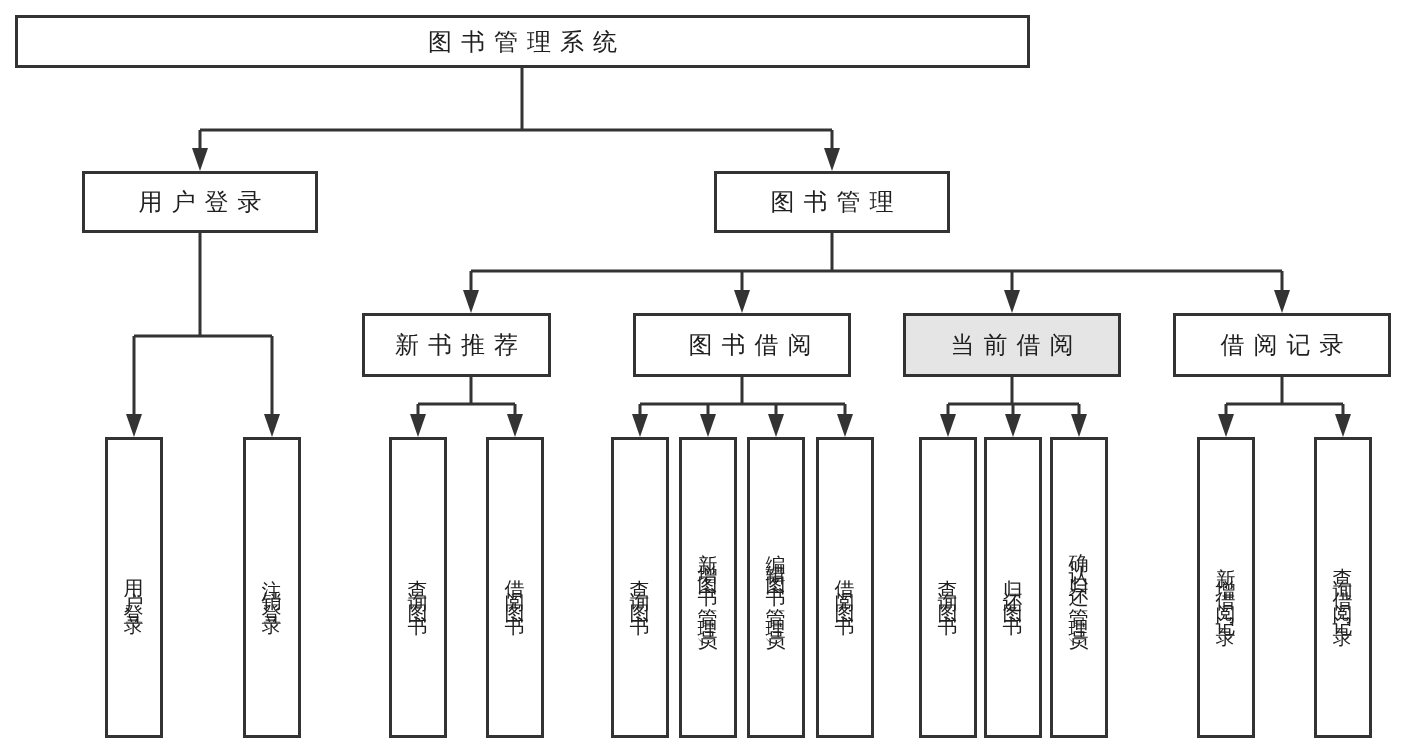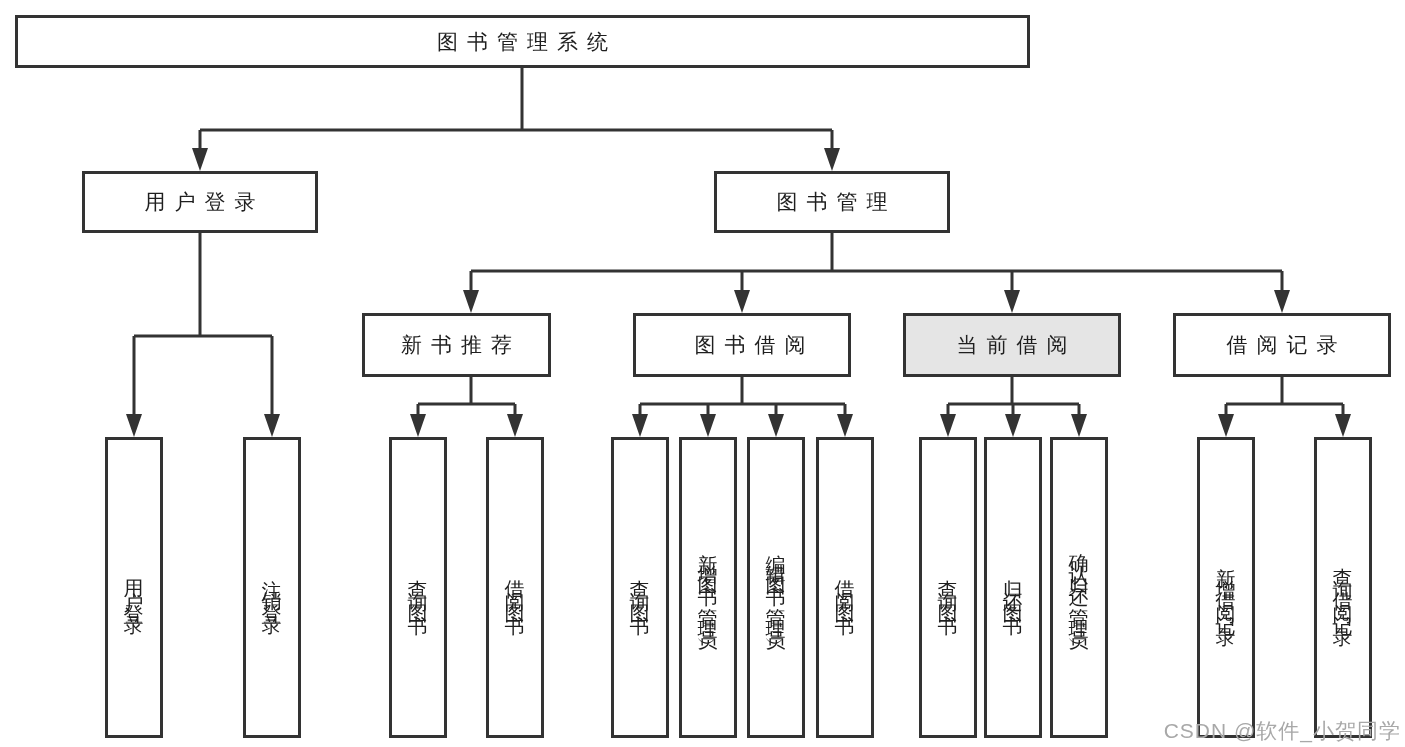--- a/index.html
+++ b/index.html
@@ -18,21 +18,21 @@
     position:absolute;
     box-sizing:border-box;
     background:#ffffff;
     border:3px solid #333333;
     display:flex;
     align-items:center;
     justify-content:center;
     color:#1f1f1f;
   }
   .node.horizontal .lbl{
-    font-size:21px;
+    font-size:24px;
     letter-spacing:9px;
     text-indent:9px; 
     white-space:nowrap;
   }
   .node.vertical .lbl{
     writing-mode:vertical-rl;
     font-size:20px;
     line-height:1;
     white-space:nowrap;
   }
@@ -134,14 +134,13 @@
       <div class="node vertical" style="left: 1050px; top: 437px; width: 58px; height: 301px; border-color: rgb(51, 51, 51); background: rgb(255, 255, 255);">
         <span class="lbl" style="color: rgb(31, 31, 31); letter-spacing: 11px;">确认归还（管理员）</span>
       </div>
       <div class="node vertical" style="left: 1197px; top: 437px; width: 58px; height: 301px; border-color: rgb(51, 51, 51); background: rgb(255, 255, 255);">
         <span class="lbl" style="color: rgb(31, 31, 31); letter-spacing: 12px;">新增借阅记录</span>
       </div>
       <div class="node vertical" style="left: 1314px; top: 437px; width: 58px; height: 301px; border-color: rgb(51, 51, 51); background: rgb(255, 255, 255);">
         <span class="lbl" style="color: rgb(31, 31, 31); letter-spacing: 12px;">查询借阅记录</span>
       </div>
     </div>
-  <div class="watermark">CSDN @软件_小贺同学</div>
 </div>
 
 </body></html>

